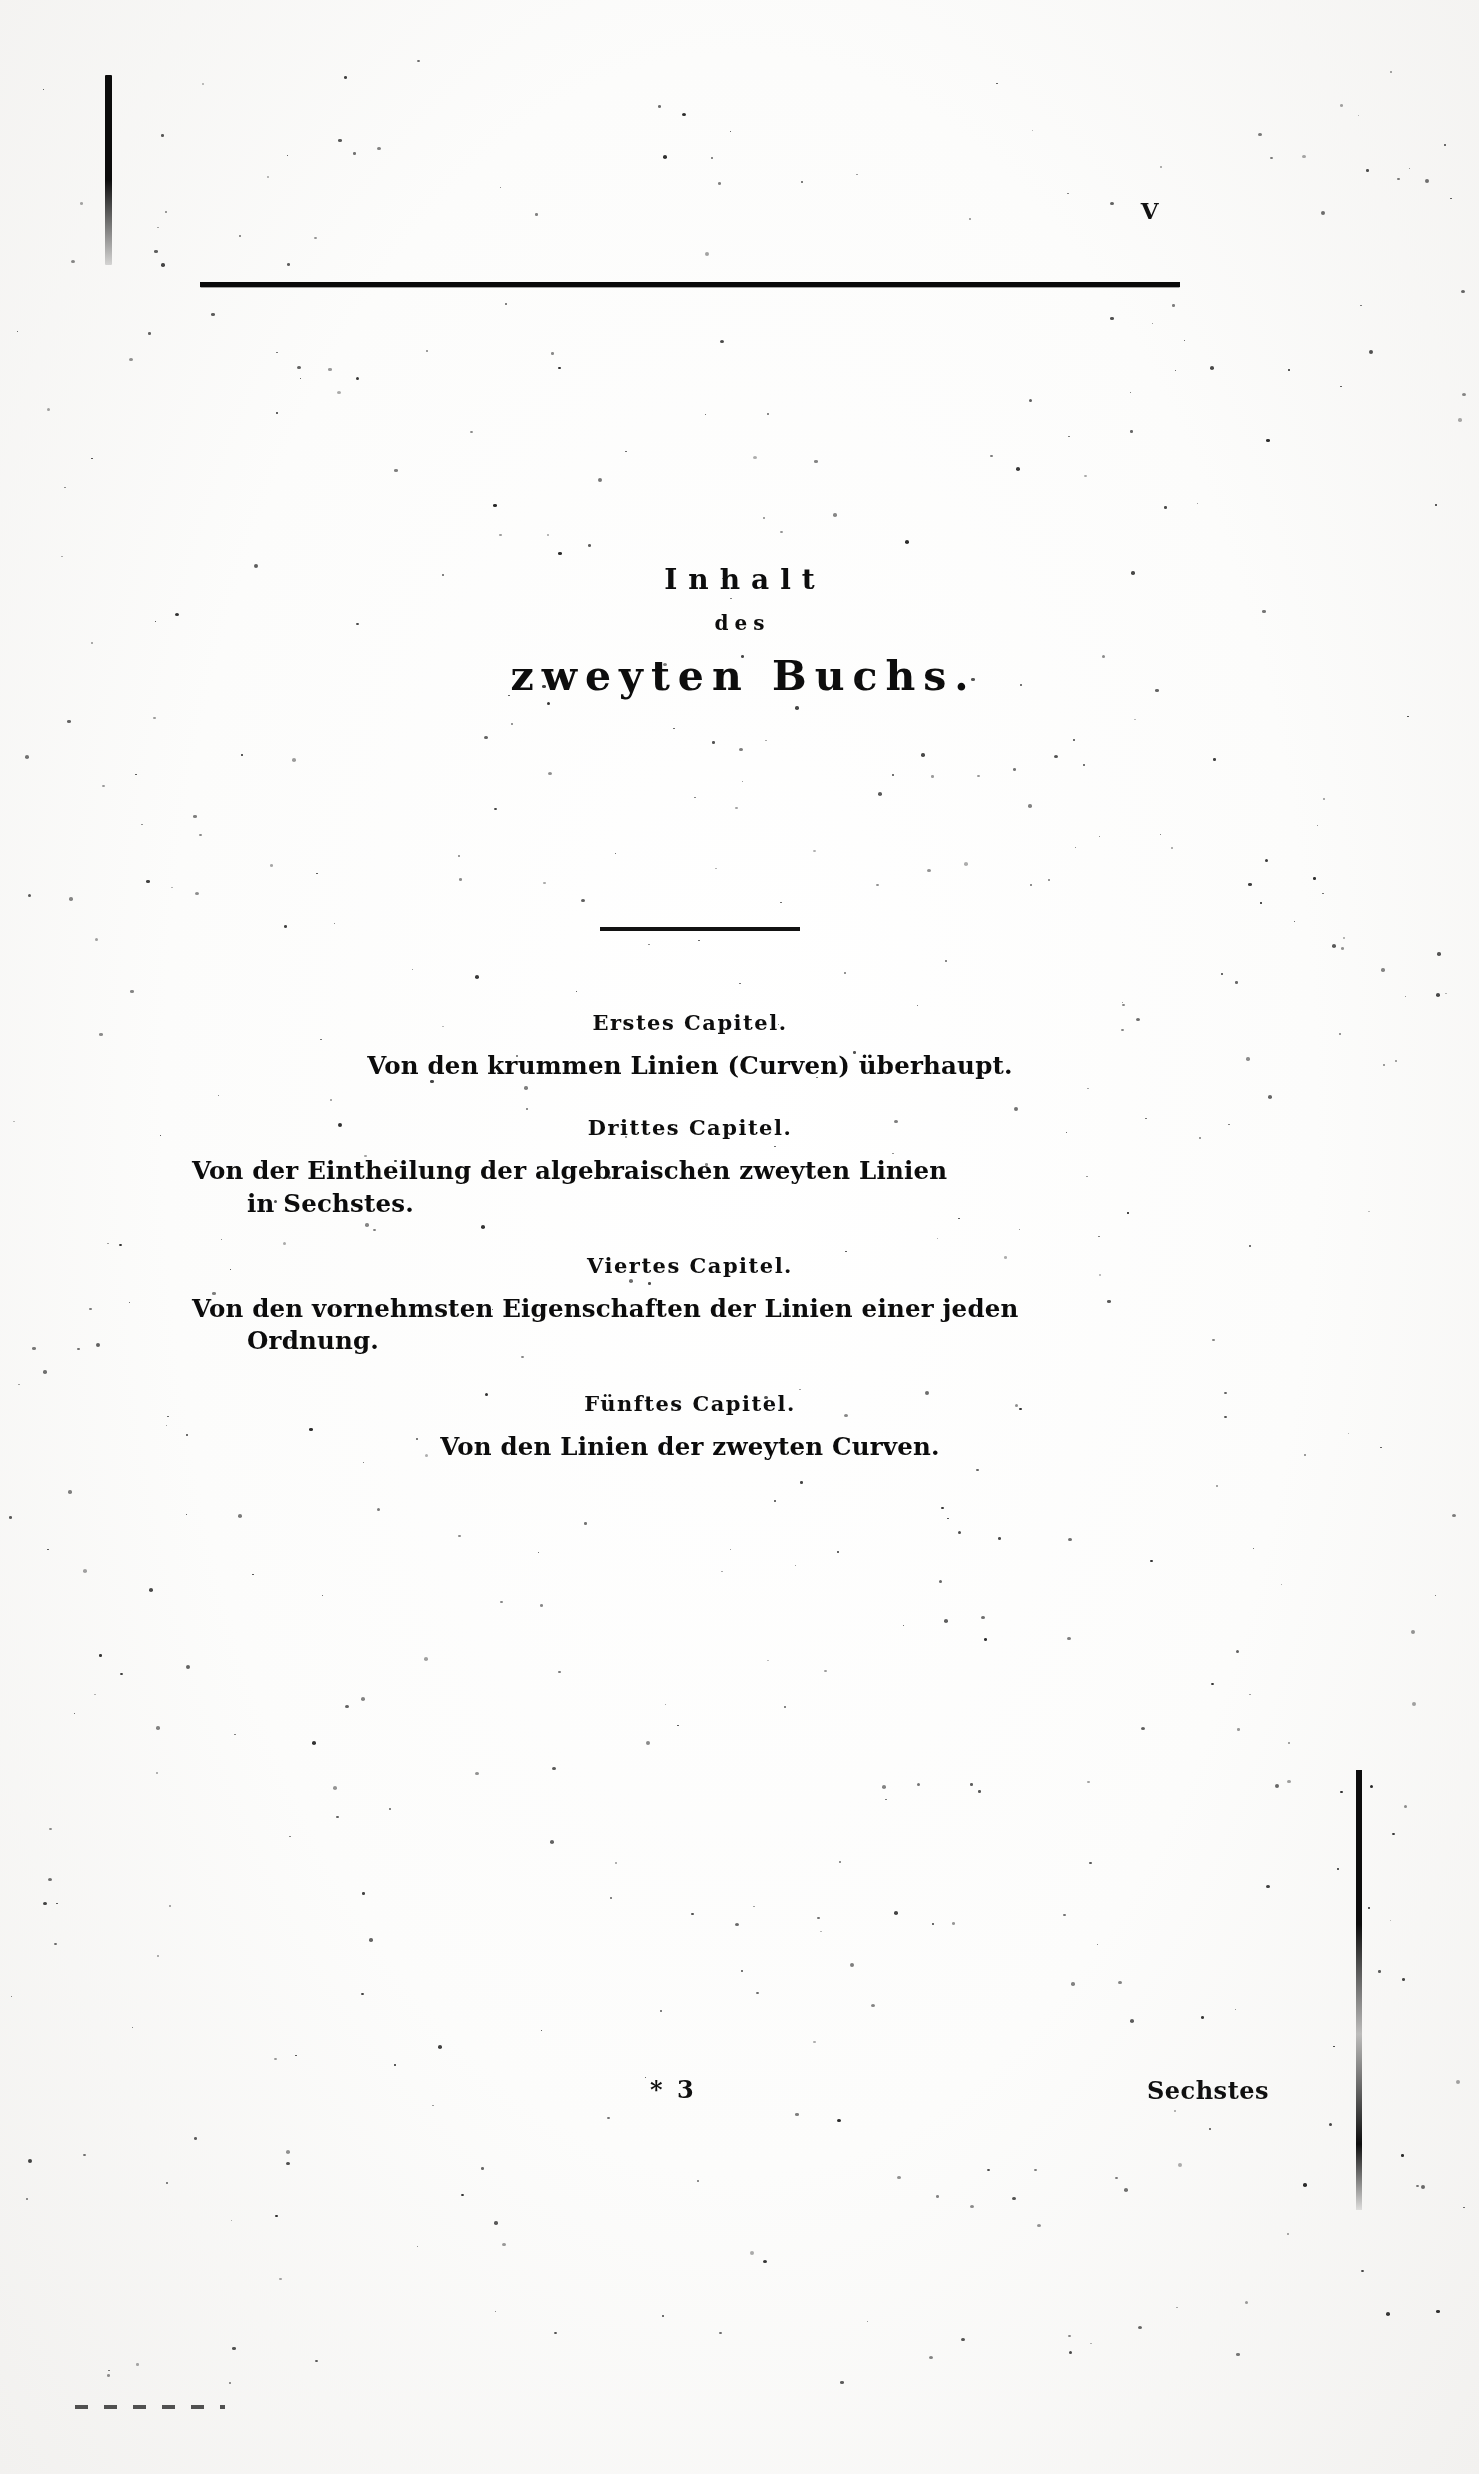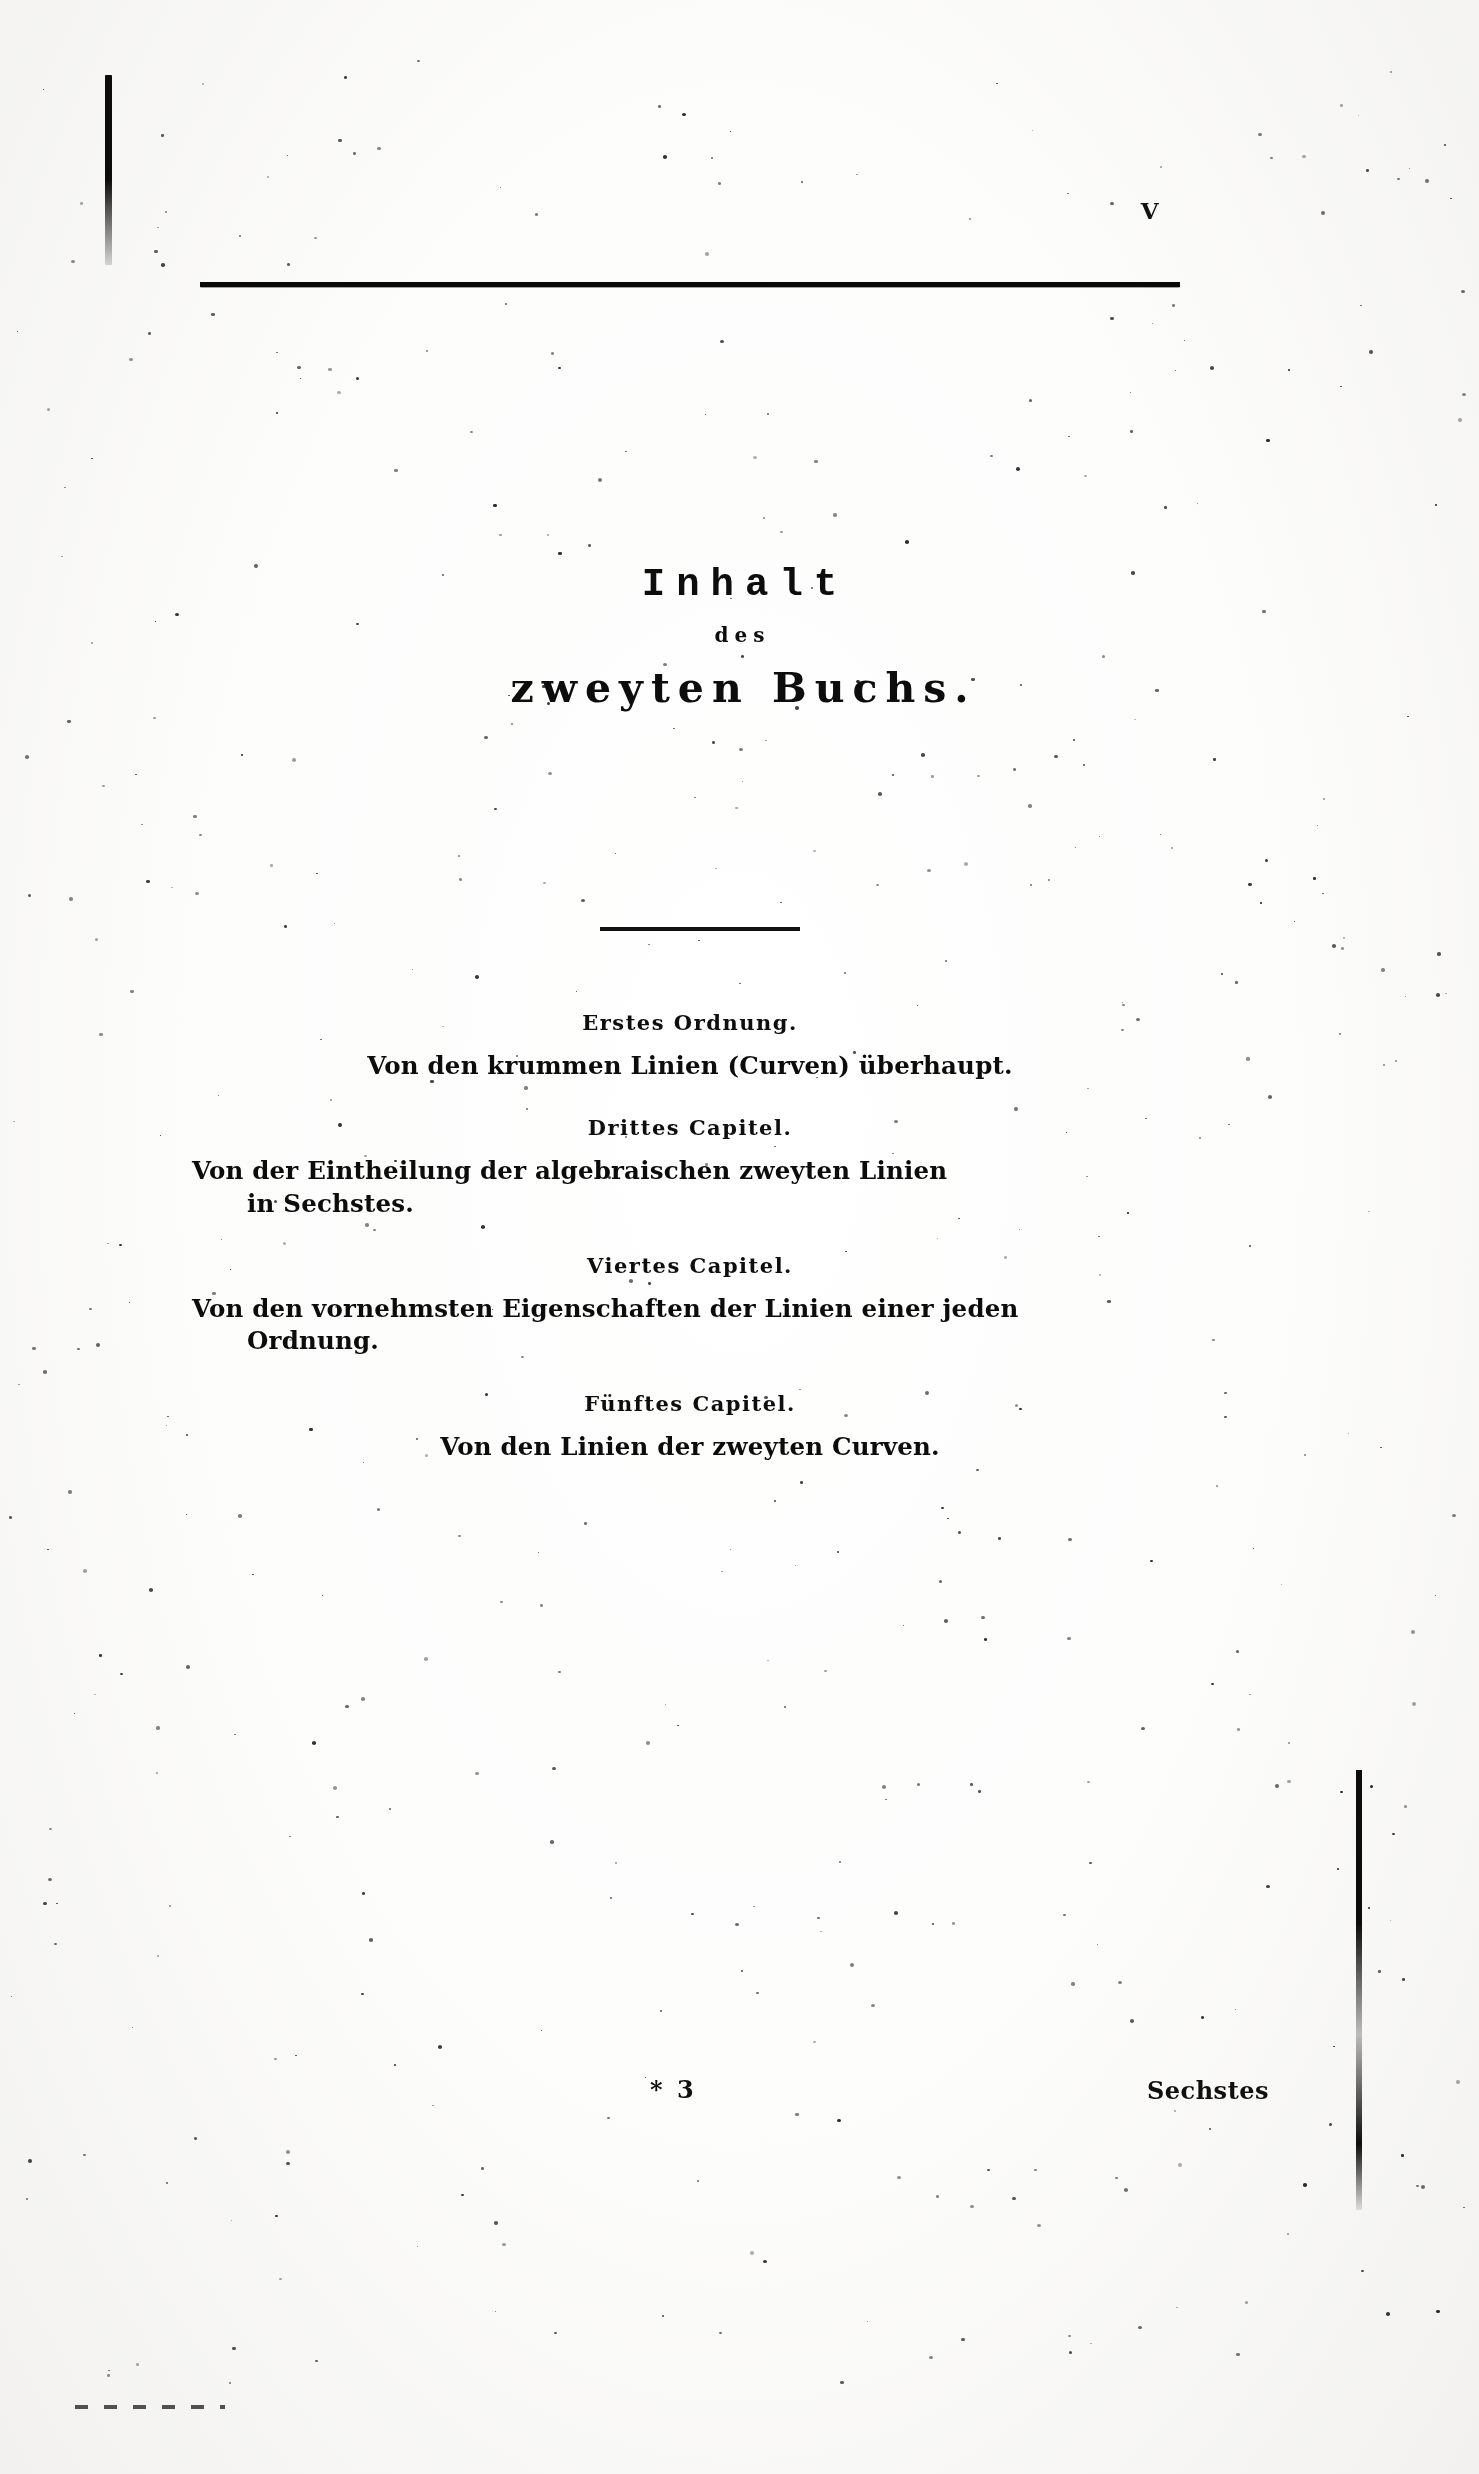--- a/index.html
+++ b/index.html
@@ -91,25 +91,24 @@
   }
 
   #title-block {
     position: absolute;
     left: 0;
     right: 0;
     top: 565px;
     text-align: center;
   }
   #title-main {
-    font-size: 39px;
+    font-size: 28px;
     letter-spacing: 11px;
     line-height: 1.05;
     text-indent: 11px;
-    font-family: Liberation Mono, monospace;
   }
   #title-sub {
     margin-top: 17px;
     font-size: 20px;
     letter-spacing: 6px;
     text-indent: 6px;
     font-weight: 700;
   }
   #title-book {
     margin-top: 17px;
@@ -222,21 +221,21 @@
     <div id="title-main" class="fraktur">Inhalt</div>
     <div id="title-sub" class="fraktur">des</div>
     <div id="title-book" class="fraktur">zweyten Buchs.</div>
   </div>
 
   <div id="title-rule"></div>
 
   <div id="toc">
 
     <div class="toc-entry">
-      <div class="chapter-heading fraktur">Erstes Ordnung.</div>
+      <div class="chapter-heading fraktur">Erstes Capitel.</div>
       <div class="chapter-title fraktur">Von den krummen Linien (Curven) überhaupt.</div>
     </div>
 
 
     <div class="toc-entry">
       <div class="chapter-heading fraktur">Drittes Capitel.</div>
       <div class="chapter-title fraktur left-hang">
         <span>Von der Eintheilung der algebraischen zweyten Linien</span>
         <span class="cont">in Sechstes.</span>
       </div>

